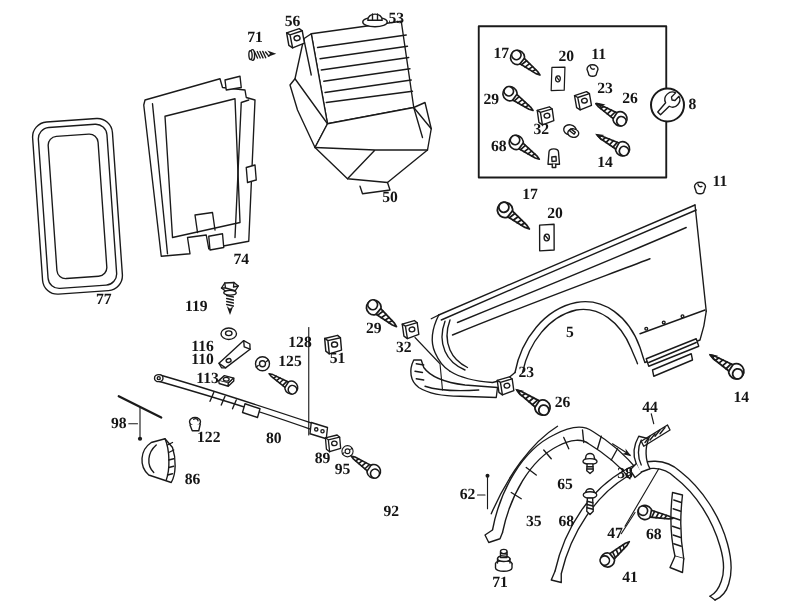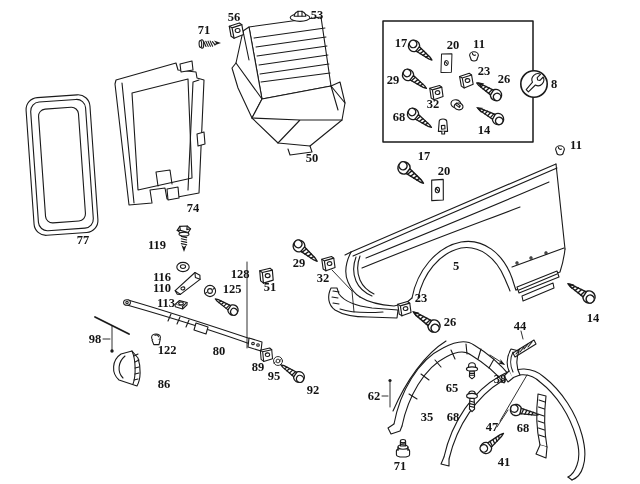--- a/index.html
+++ b/index.html
@@ -323,24 +323,24 @@
       <div class="callout" style="left: 157px; top: 245px;">119</div>
       <div class="callout" style="left: 162px; top: 277px;">116</div>
       <div class="callout" style="left: 162px; top: 288px;">110</div>
       <div class="callout" style="left: 166px; top: 303px;">113</div>
       <div class="callout" style="left: 216px; top: 274px; margin-left: 24px;">128</div>
       <div class="callout" style="left: 232px; top: 289px;">125</div>
       <div class="callout" style="left: 270px; top: 287px;">51</div>
       <div class="callout" style="left: 95px; top: 339px;">98</div>
       <div class="callout" style="left: 167px; top: 350px;">122</div>
       <div class="callout" style="left: 207px; top: 351px; padding-left: 24px;">80</div>
-      <div class="callout" style="left: 164px; top: 384px;">86</div>
+      <div class="callout" style="left: 154px; top: 384px;">86</div>
       <div class="callout" style="left: 258px; top: 367px;">89</div>
       <div class="callout" style="left: 274px; top: 376px;">95</div>
-      <div class="callout" style="left: 307px; top: 390px; padding-left: 12px;">92</div>
+      <div class="callout" style="left: 307px; top: 409px; padding-left: 12px;">92</div>
       <div class="callout" style="left: 374px; top: 396px;">62</div>
       <div class="callout" style="left: 452px; top: 388px;">65</div>
       <div class="callout" style="left: 427px; top: 417px;">35</div>
       <div class="callout" style="left: 453px; top: 417px;">68</div>
       <div class="callout" style="left: 400px; top: 466px;">71</div>
       <div class="callout" style="left: 520px; top: 326px;">44</div>
       <div class="callout" style="left: 500px; top: 379px;">38</div>
       <div class="callout" style="left: 492px; top: 427px;">47</div>
       <div class="callout" style="left: 523px; top: 428px;">68</div>
       <div class="callout" style="left: 504px; top: 462px;">41</div>

